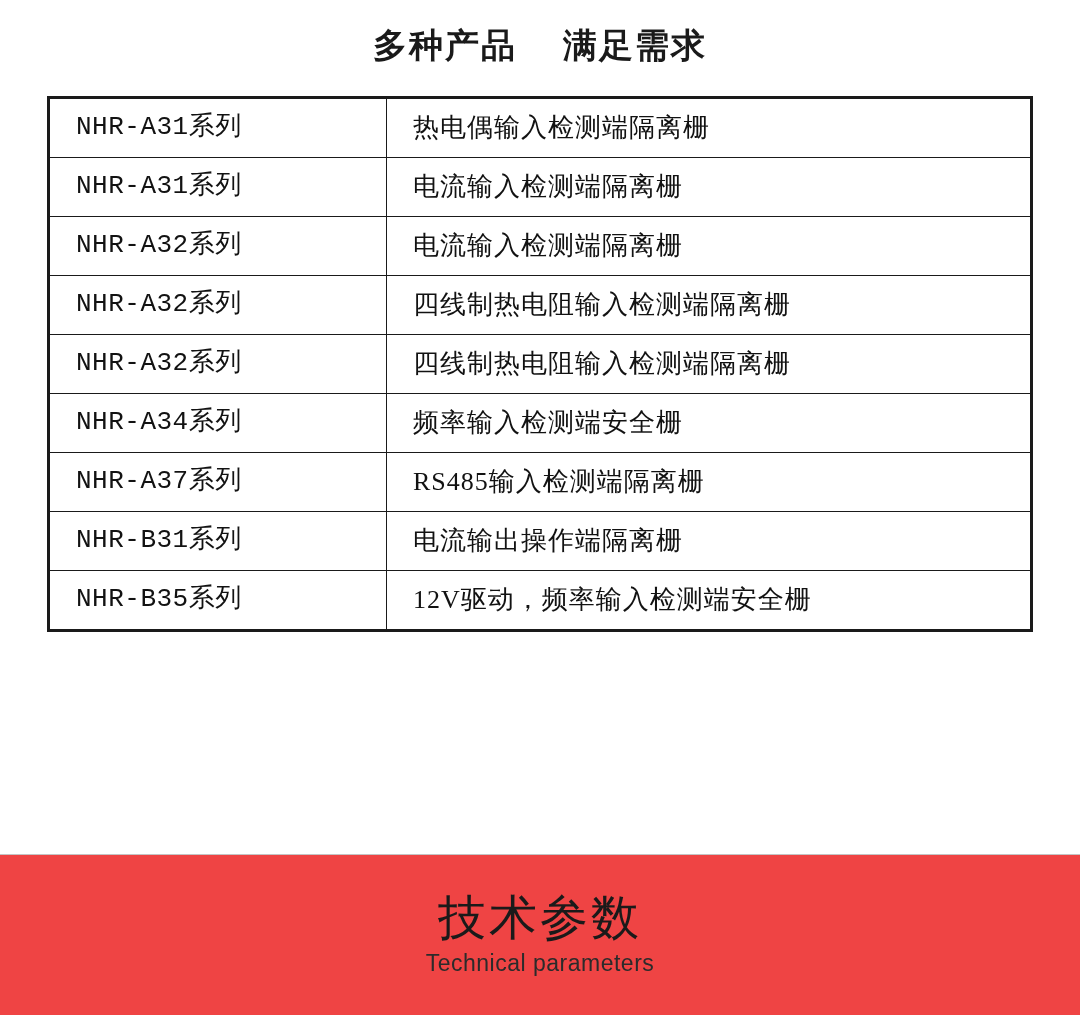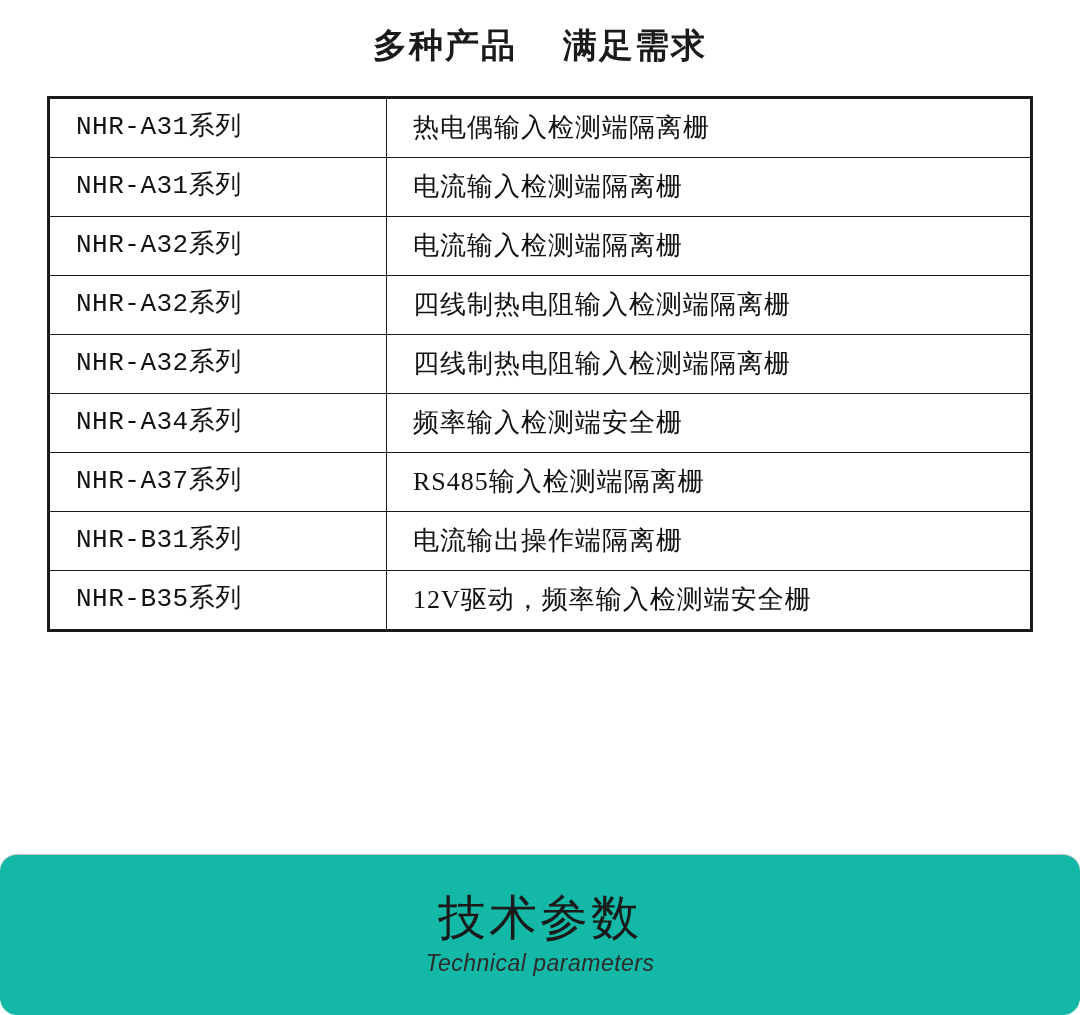--- a/index.html
+++ b/index.html
@@ -59,42 +59,40 @@
   table.product-table td.col-desc {
     font-family: "Liberation Serif", serif;
     letter-spacing: 1px;
   }
   .footer-band {
     position: absolute;
     left: 0;
     bottom: 0;
     width: 1080px;
     height: 160px;
-    background: #14b8a6;
+    background: #ef4444;
     border-top: 1px solid #c4c4c4;
     display: flex;
     flex-direction: column;
     align-items: center;
     justify-content: center;
-    border-radius: 17px;
   }
   .footer-band .cn {
     font-family: "Liberation Sans", sans-serif;
     font-size: 48px;
     color: #1a1a1a;
     letter-spacing: 3px;
     line-height: 1.05;
   }
   .footer-band .en {
     font-family: "Liberation Sans", sans-serif;
     font-size: 23px;
     color: #2b2b2b;
     letter-spacing: 0.5px;
     margin-top: 6px;
-    font-style: italic;
   }
 </style>
 </head>
 <body>
 
 <div class="page">
 
   <h1 class="title">多种产品    满足需求</h1>
 
   <div class="table-wrap">

